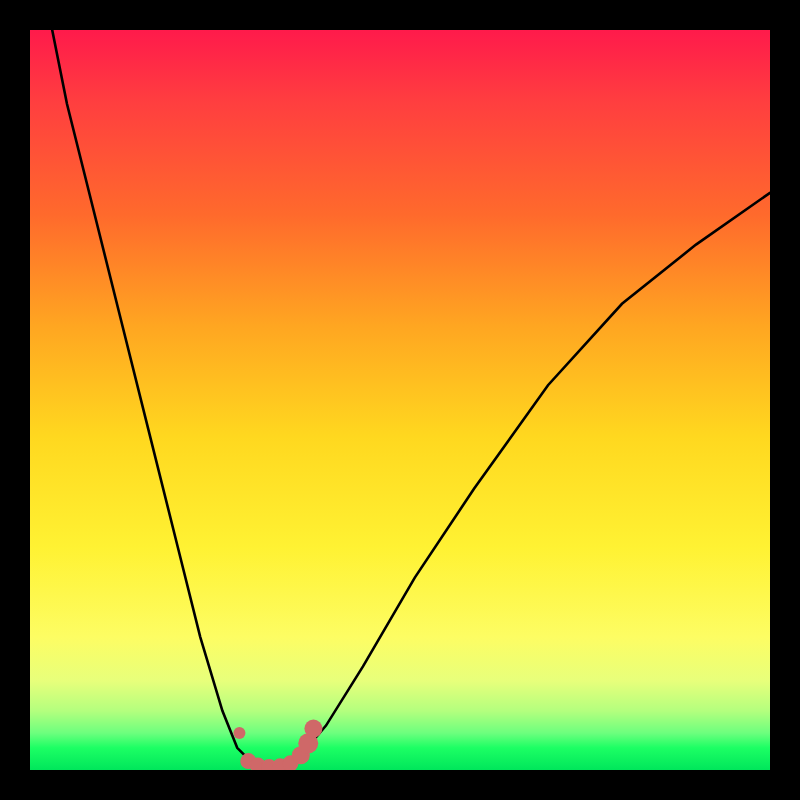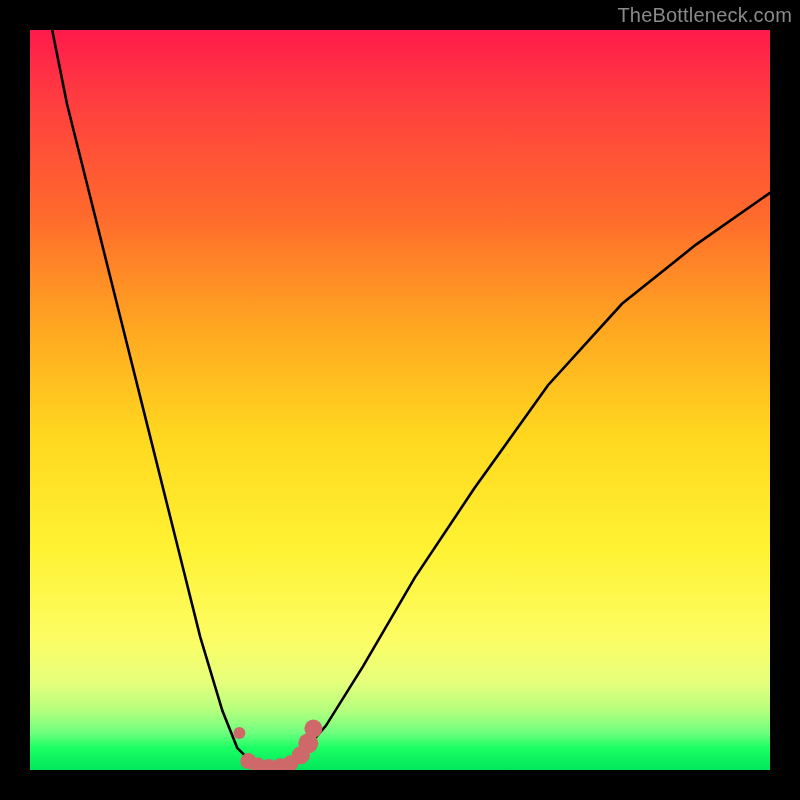--- a/index.html
+++ b/index.html
@@ -54,21 +54,20 @@
     font-size: 20px;
     letter-spacing: 0.2px;
     font-weight: 400;
   }
 </style>
 </head>
 <body>
 
 <div class="stage">
 
-  <div class="watermark">TheBottleneck.com</div>
 
   <div class="plot">
     <svg viewBox="0 0 740 740" preserveAspectRatio="none">
       <path id="curve-path" fill="none" stroke="#000000" stroke-width="2.6" stroke-linecap="round" d="M22.20 0.00 L37.00 74.00 L59.20 162.80 L88.80 281.20 L118.40 399.60 L148.00 518.00 L170.20 606.80 L192.40 680.80 L207.20 717.80 L222.00 732.60 L229.40 736.30 L236.80 737.78 L244.20 737.78 L251.60 736.30 L259.00 732.60 L273.80 721.50 L296.00 695.60 L333.00 636.40 L384.80 547.60 L444.00 458.80 L518.00 355.20 L592.00 273.80 L666.00 214.60 L740.00 162.80"></path>
       <g id="marker-group">
           <circle cx="209.42" cy="703.00" r="6" fill="#cf6868"></circle>
           <circle cx="218.30" cy="731.12" r="8" fill="#cf6868"></circle>
           <circle cx="227.92" cy="735.56" r="8" fill="#cf6868"></circle>
           <circle cx="239.02" cy="737.04" r="8" fill="#cf6868"></circle>
           <circle cx="250.12" cy="736.30" r="8" fill="#cf6868"></circle>

